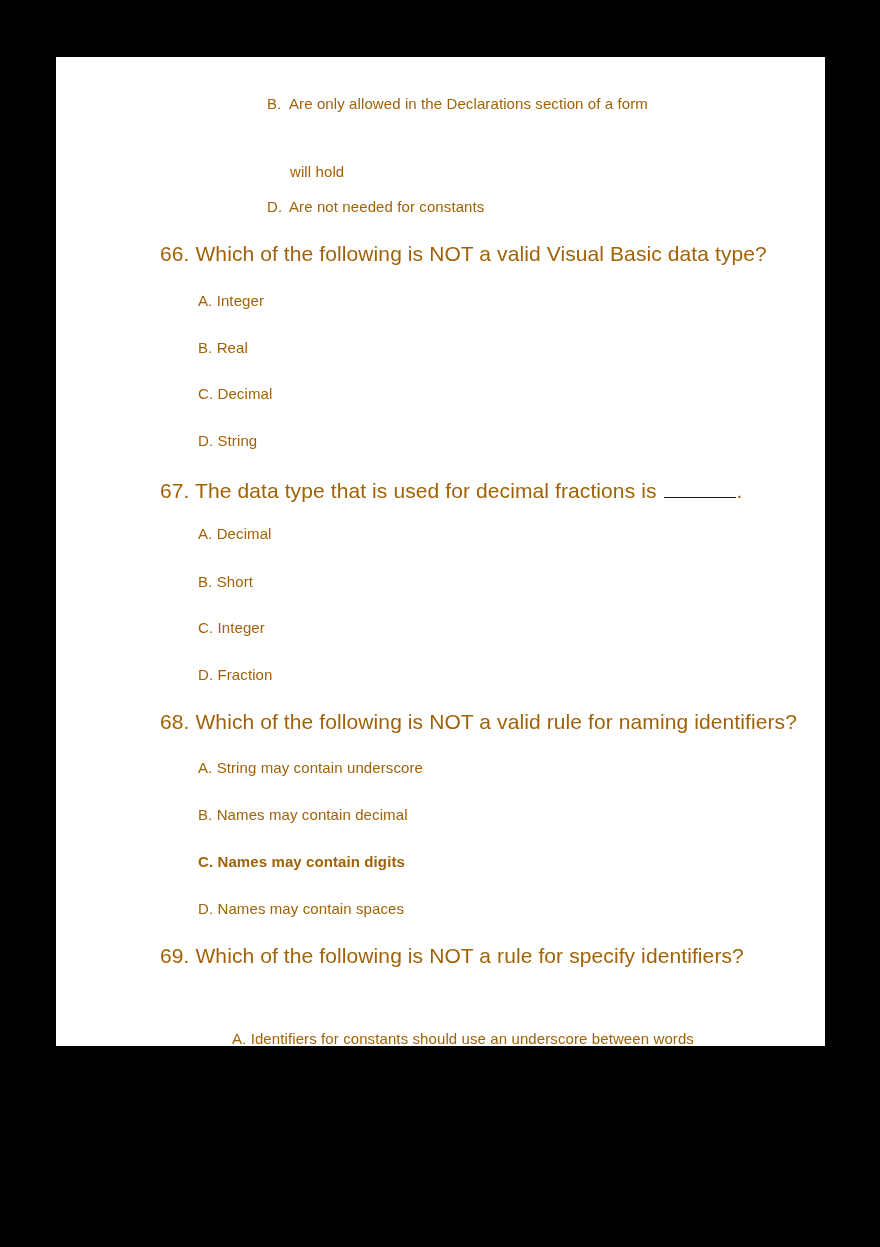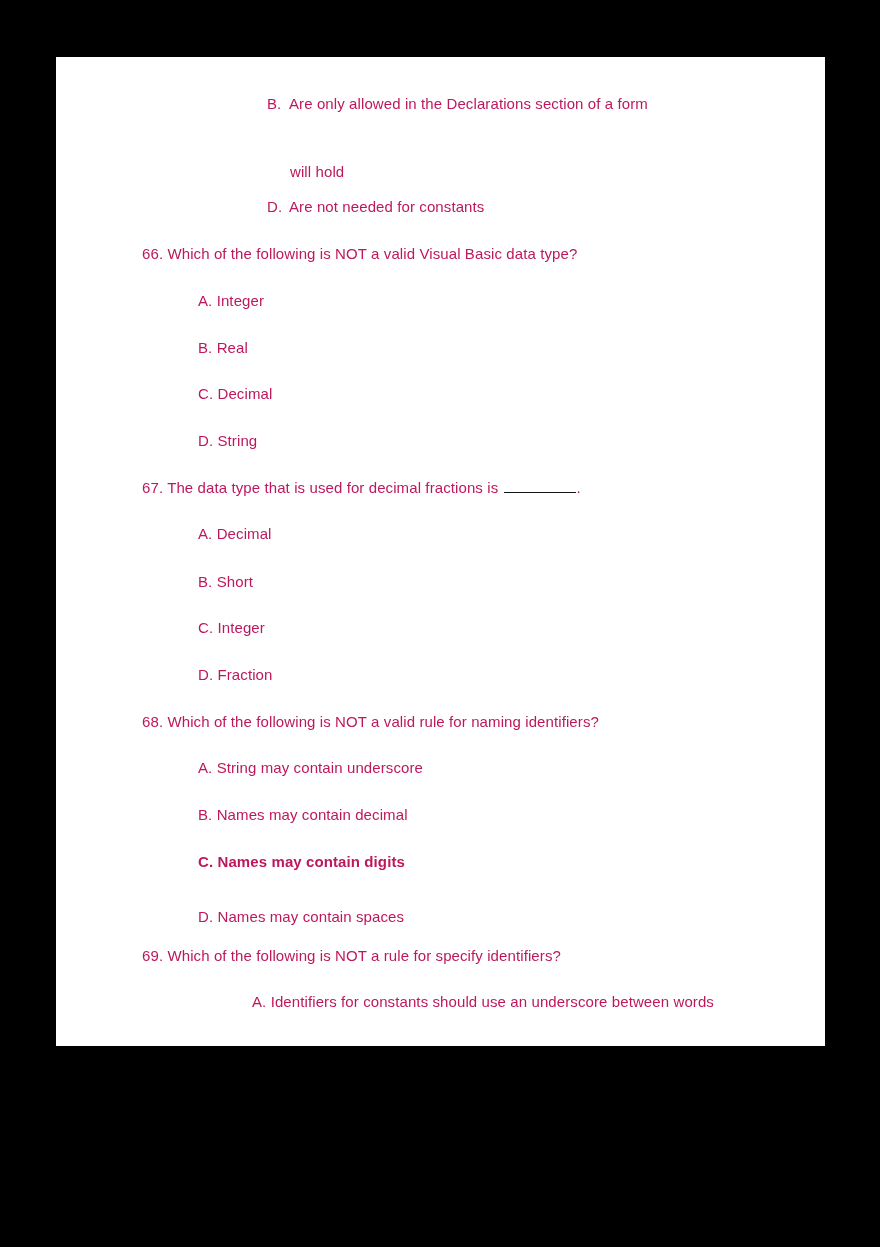--- a/index.html
+++ b/index.html
@@ -35,46 +35,47 @@
     font-size: 15px;
     line-height: 34px;
   }
 
   
   .line {
     position: absolute;
     white-space: nowrap;
     font-size: 15px;
     line-height: 18px;
-    color: #be185d;
+    color: #a16207;
     letter-spacing: 0.1px;
   }
 
   
   .opt-top {
     left: 211px;          
   }
   .opt-top-cont {
     left: 234px;          
   }
 
   
   .q-stem {
-    left: 86px;           
-    font-size: 15px;
+    left: 104px;           
+    font-size: 21px;
   }
 
   
   .q-opt {
     left: 142px;          
   }
 
   
   .q-opt-deep {
-    left: 196px;          
+    left: 176px;          
+    margin-top: 37px;
   }
 
   
   .blank {
     display: inline-block;
     width: 72px;
     border-bottom: 1.6px solid #141414;
     height: 0.85em;
     vertical-align: baseline;
     margin: 0 1px;
@@ -164,21 +165,21 @@
       <span>String may contain underscore</span>
     </div>
     <div class="line q-opt" style="top:749px;">
       <span class="lab">B.</span>
       <span>Names may contain decimal</span>
     </div>
     <div class="line q-opt" style="top:796px;font-weight:bold;">
       <span class="lab">C.</span>
       <span>Names may contain digits</span>
     </div>
-    <div class="line q-opt" style="top:843px;margin-top:8px;">
+    <div class="line q-opt" style="top:843px;">
       <span class="lab">D.</span>
       <span>Names may contain spaces</span>
     </div>
 
     <div class="line q-stem" style="top:890px;">
       <span class="lab-narrow">69.</span>
       <span>Which of the following is NOT a rule for specify identifiers?</span>
     </div>
     <div class="line q-opt-deep" style="top:936px;">
       <span class="lab">A.</span>

